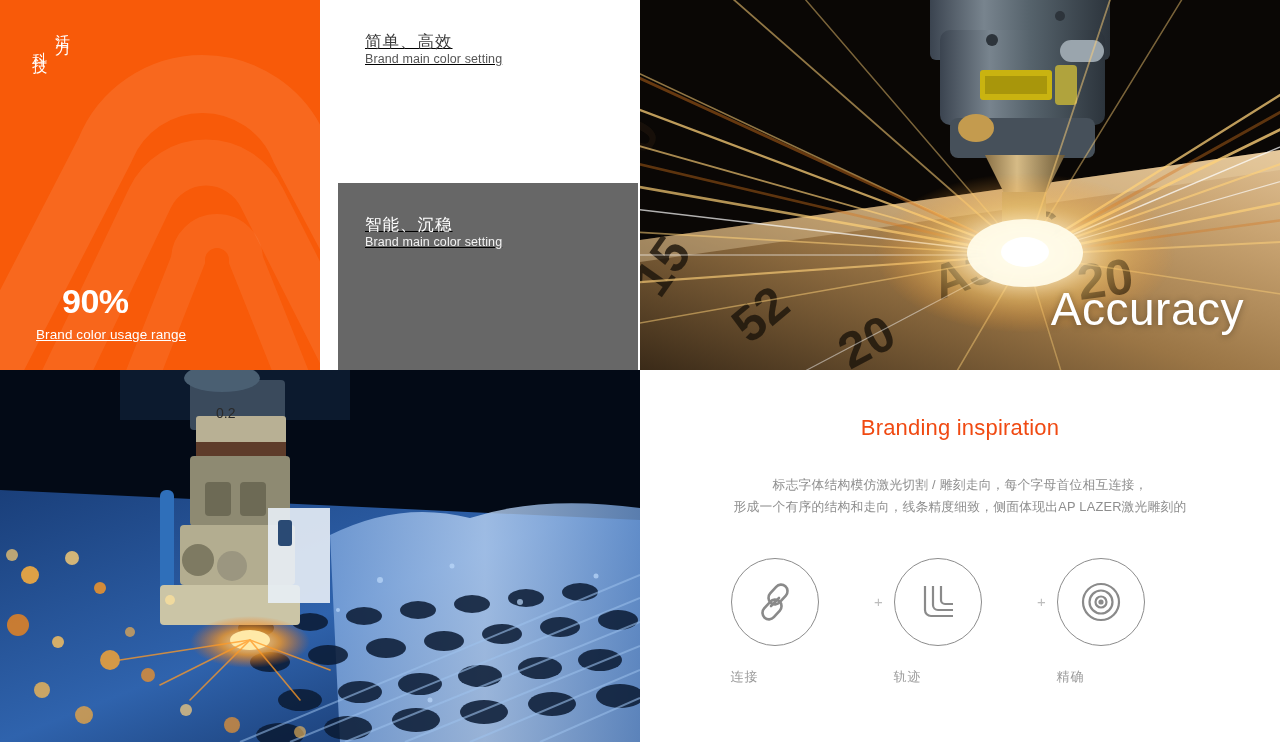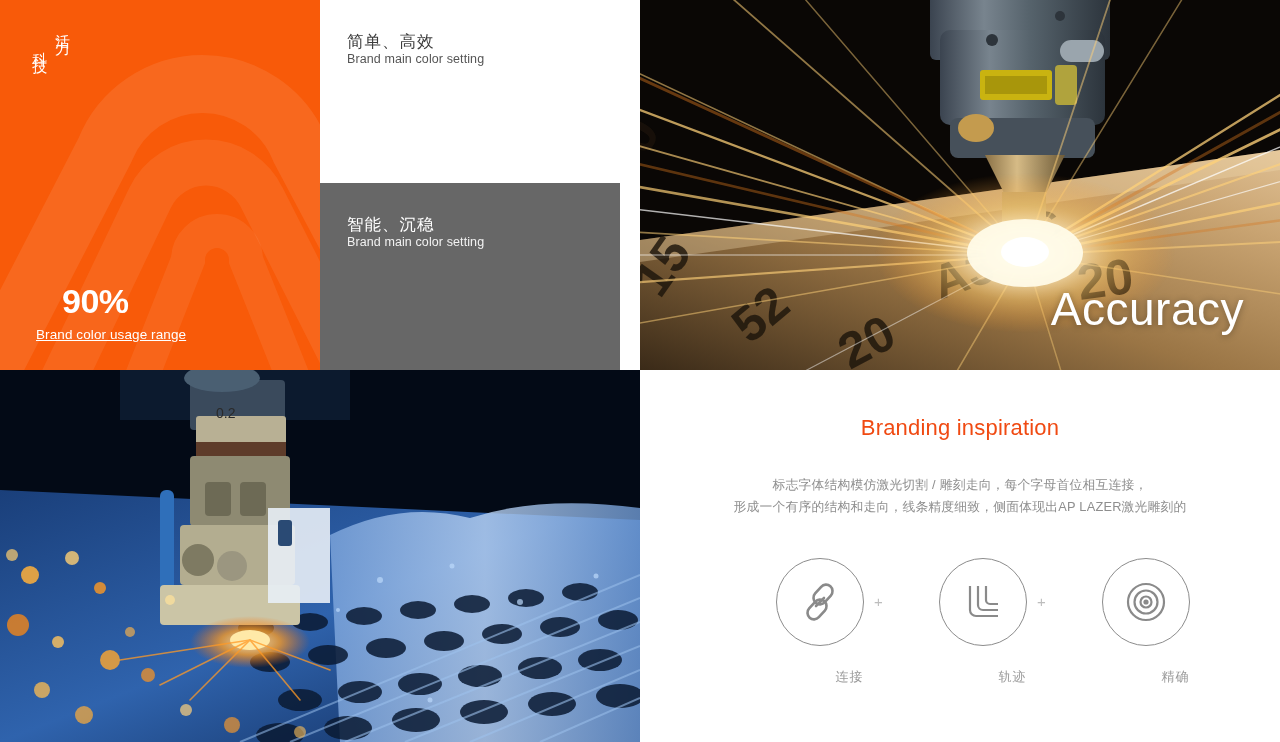--- a/index.html
+++ b/index.html
@@ -27,21 +27,21 @@
   }
   .vert-col.c1{ margin-top:0px; }
   .vert-col.c2{ margin-top:18px; }
 
   .stat-block{ position:absolute; left:36px; bottom:28px; }
   .stat-value{ color:#fff; font-size:34px; font-weight:bold; letter-spacing:-0.5px; line-height:1;margin-left:26px; }
   .stat-label{ color:#fff; font-size:13.5px; margin-top:9px; letter-spacing:.1px;text-decoration:underline; }
 
   
   .swatch-col{ position:absolute; left:320px; top:0; width:320px; height:370px; }
-  .swatch{ position:absolute; left:0; width:300px; padding:32px 0 0 27px; }
+  .swatch{ position:absolute; left:18px; width:300px; padding:32px 0 0 27px;text-decoration:underline; }
   .swatch.white{ top:0; height:183px; background:#ffffff; }
   .swatch.gray { top:183px; height:187px; background:#676767; }
   .swatch-title{ font-size:16.5px; line-height:1.2; letter-spacing:1px; }
   .swatch-sub  { font-size:12.5px; letter-spacing:.1px; }
   .swatch.white .swatch-title{ color:#3c3c3c; }
   .swatch.white .swatch-sub  { color:#555555; }
   .swatch.gray  .swatch-title{ color:#ffffff; }
   .swatch.gray  .swatch-sub  { color:#f2f2f2; }
 
   
@@ -68,21 +68,21 @@
   .insp-title{
     margin-top:45px; font-size:22px; color:#f04a12; letter-spacing:.2px;
   }
   .insp-body{ margin-top:33px; }
   .insp-line{
     font-size:12.8px; color:#8e8e8e; line-height:22px; letter-spacing:.2px;
   }
   .icon-row{
     margin-top:40px; display:flex; align-items:flex-start; justify-content:center;
   }
-  .icon-item{ width:133px; display:flex; flex-direction:column; align-items:flex-end; }
+  .icon-item{ width:133px; display:flex; flex-direction:column; align-items:flex-start; }
   .icon-circle{
     width:88px; height:88px; border-radius:50%;
     border:1.4px solid #8c8c8c; display:flex; align-items:center; justify-content:center;
   }
   .icon-label{ margin-top:22px; font-size:13px; color:#9a9a9a; letter-spacing:1px; }
   .plus{
     width:30px; font-size:15px; color:#bdbdbd; line-height:88px;
     display:flex; align-items:center; justify-content:center; height:88px;
   }
 </style>

